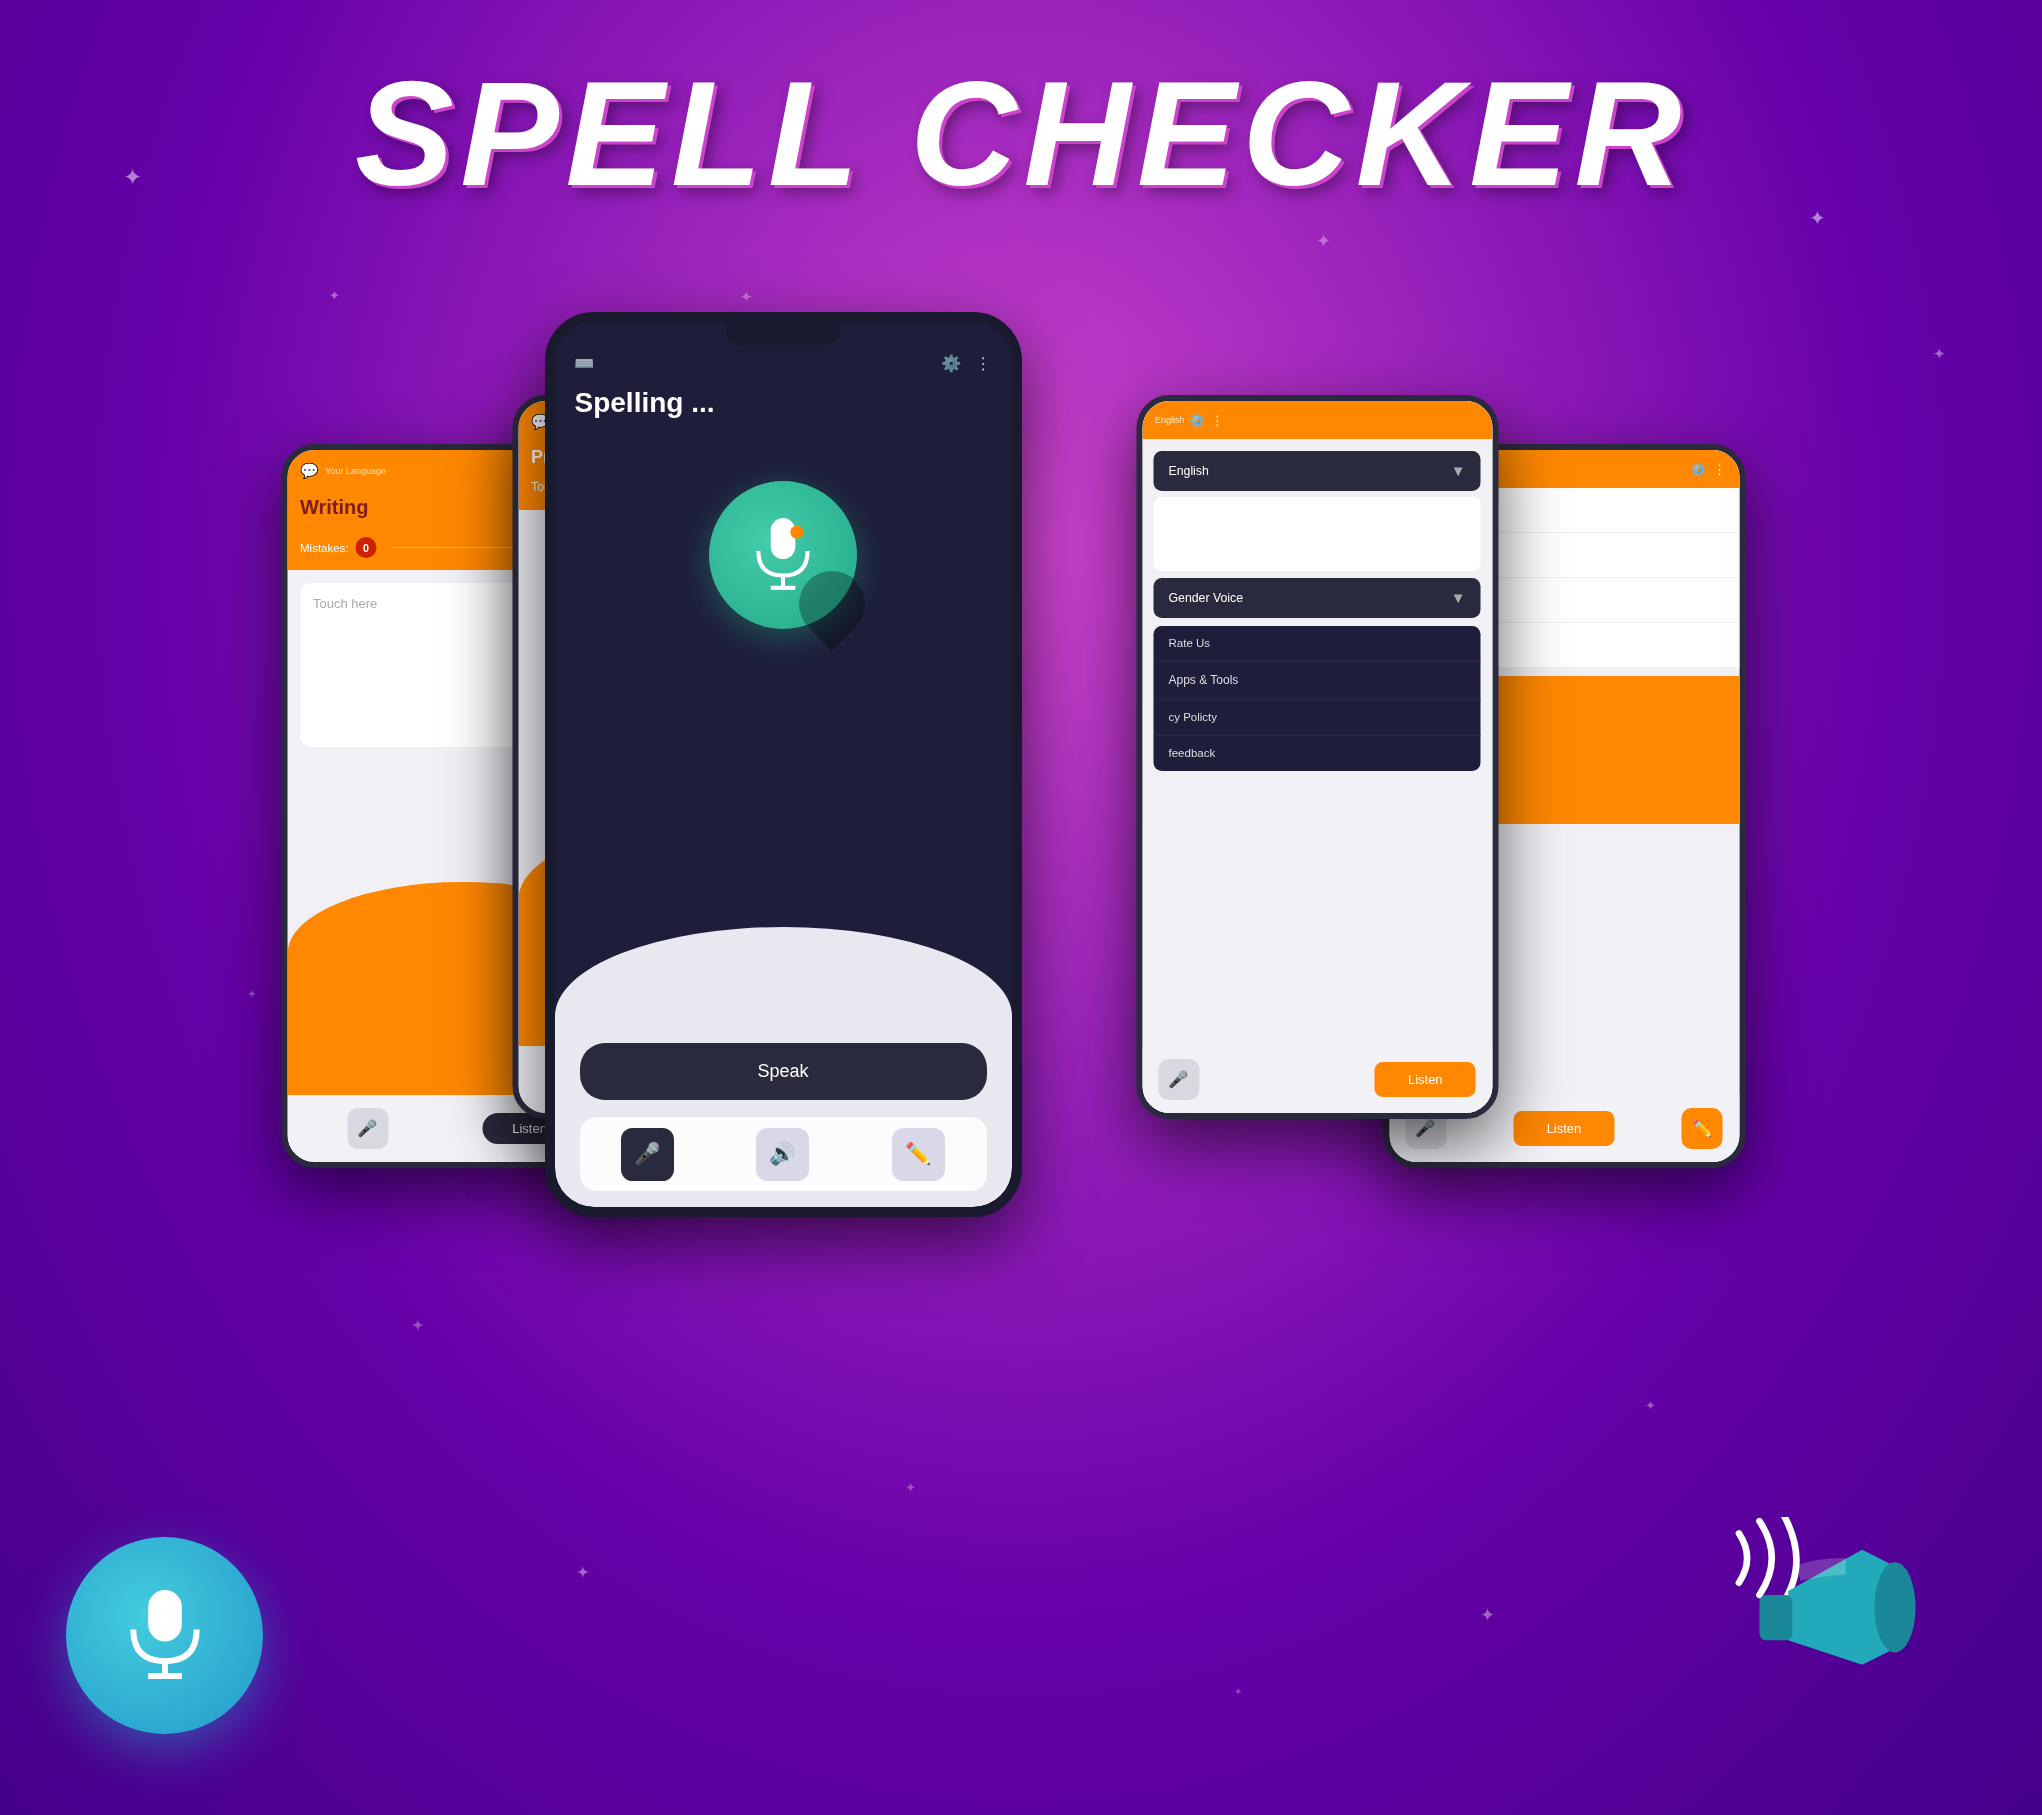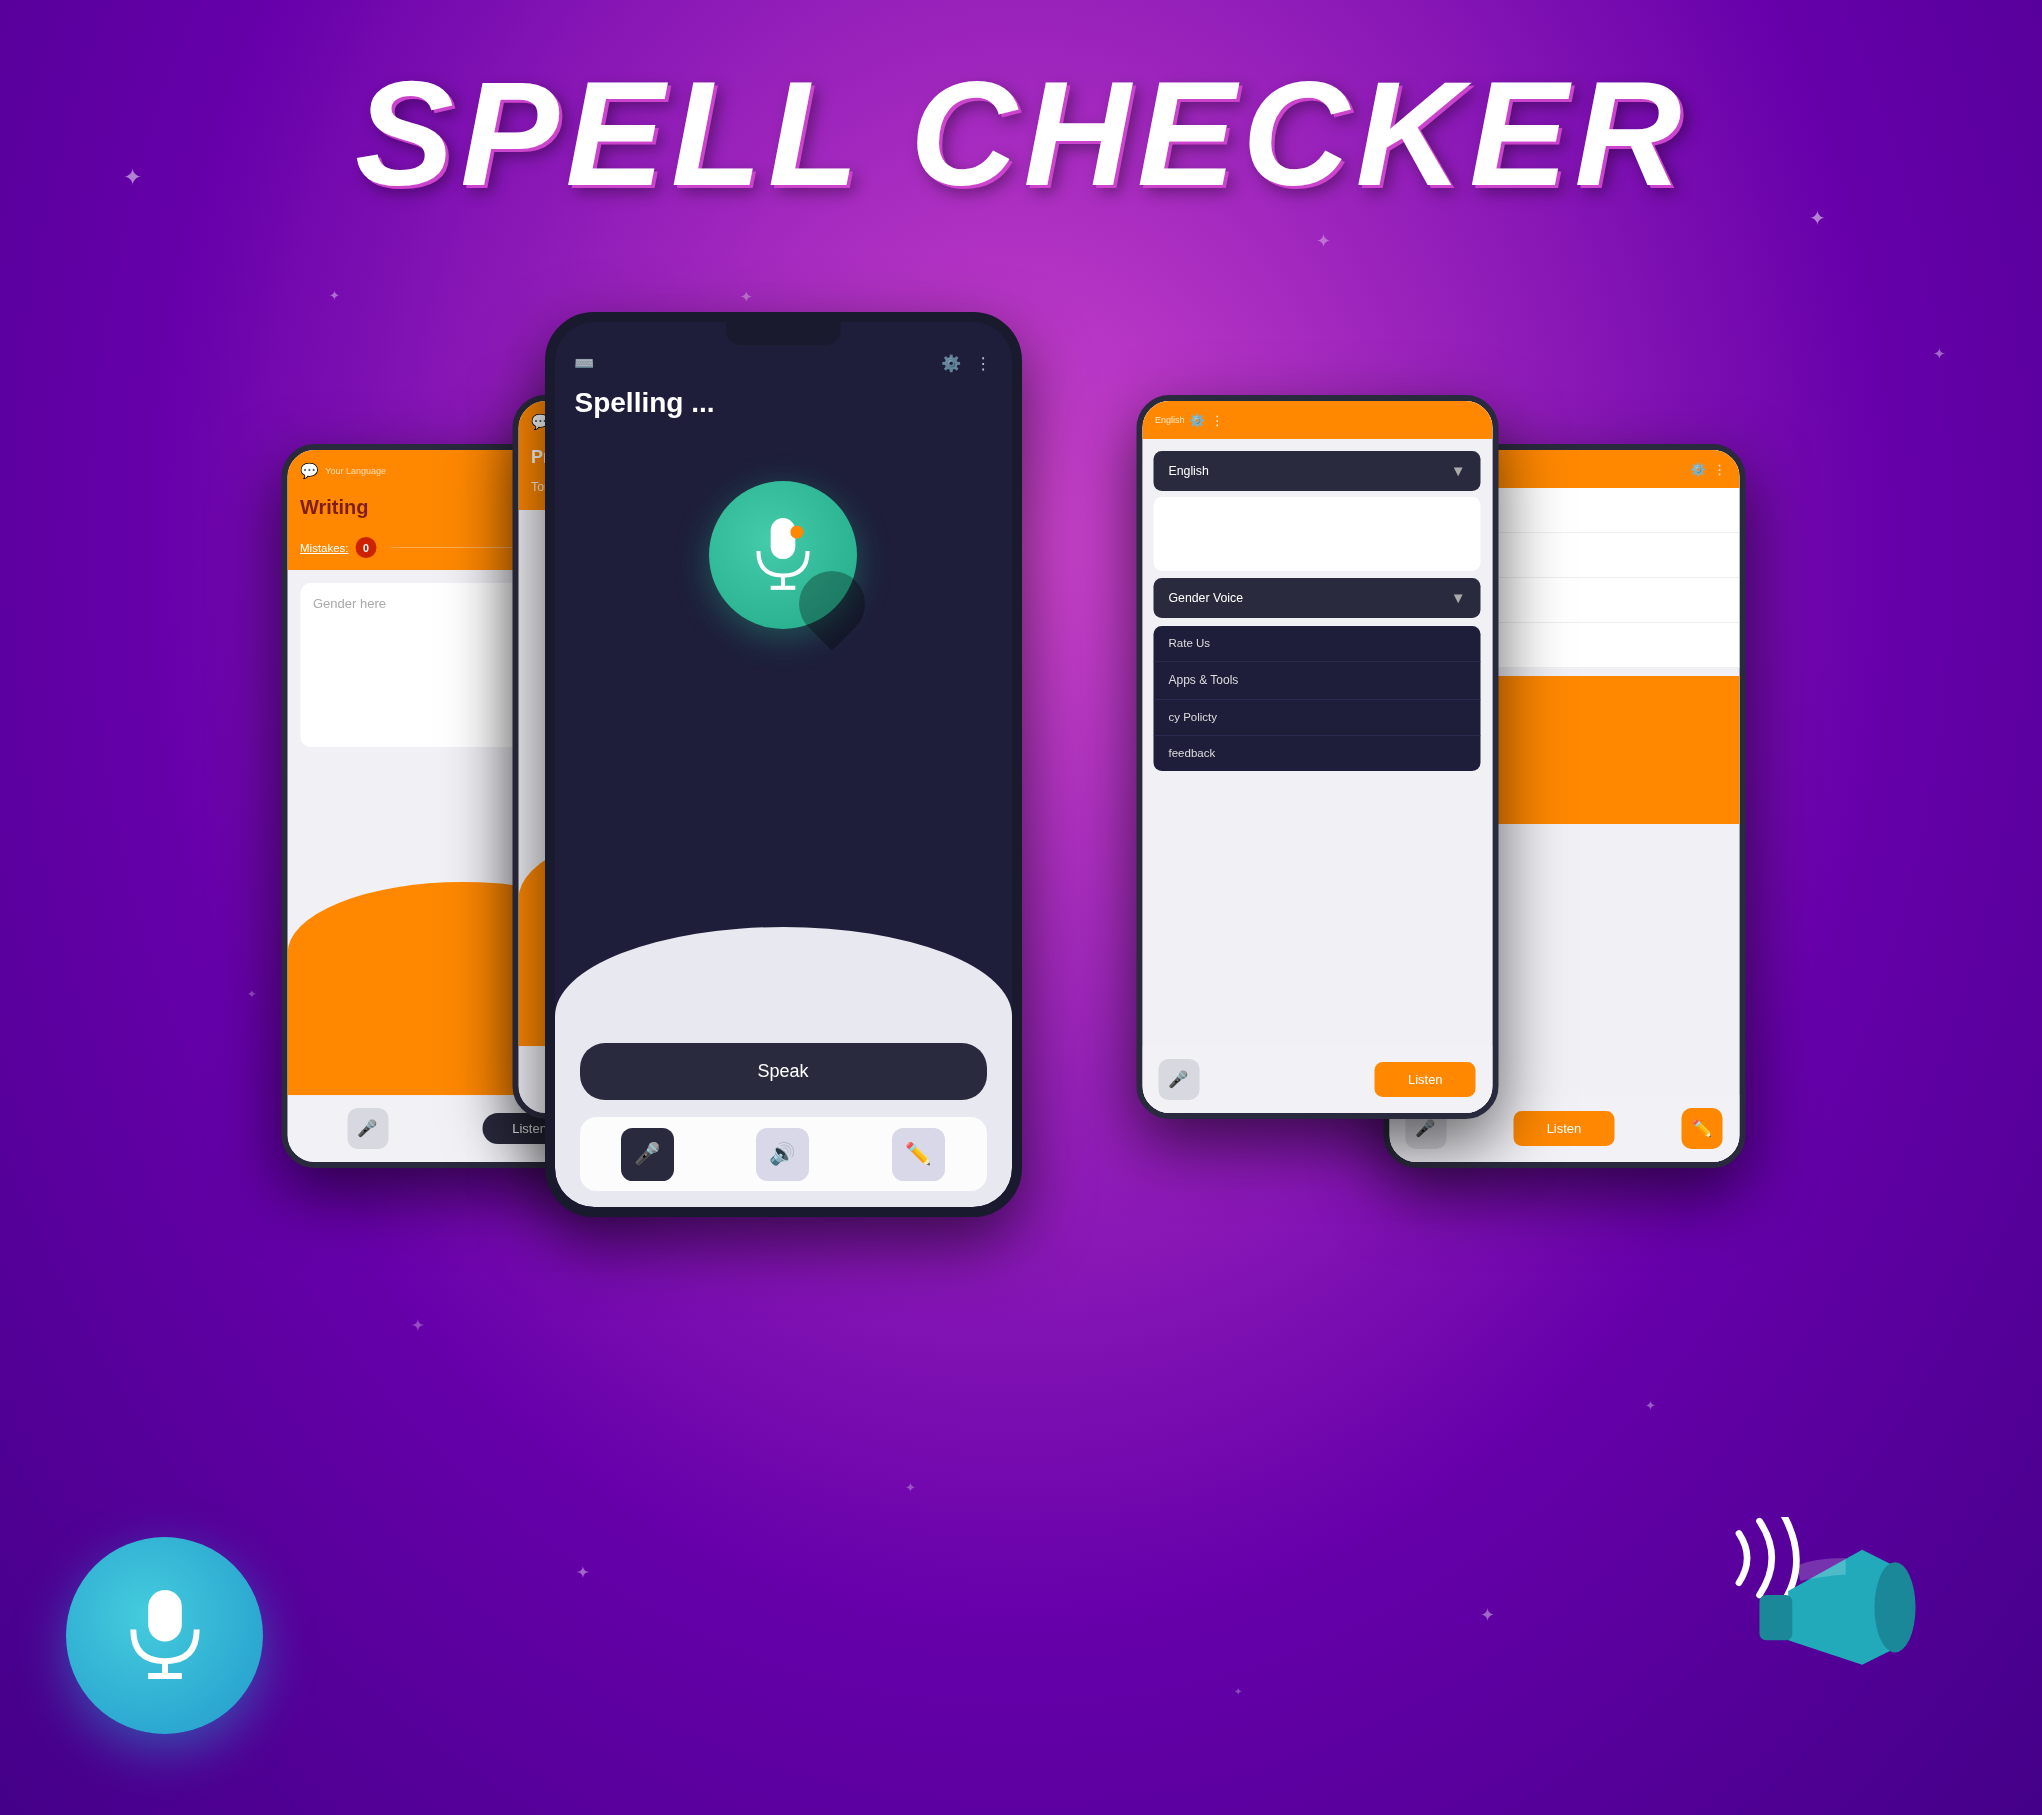--- a/index.html
+++ b/index.html
@@ -271,27 +271,27 @@
         <span style="color:white;font-size:15px;">💬</span>
         <div>
           <div style="color:rgba(255,255,255,0.7);font-size:9px;">Your Language</div>
         </div>
       </div>
 
       <div style="background:#ff8800;padding:5px 13px 13px;">
         <div style="color:#7f1d1d;font-size:20px;font-weight:bold;">Writing</div>
       </div>
       <div style="background:#ff8800;padding:5px 13px 11.5px;display:flex;align-items:center;gap:6.6px;">
-        <span style="color:white;font-size:11.5px;text-decoration:underline;">Mistakes:</span>
+        <span style="color:white;font-size:11.5px;">Mistakes:</span>
         <div style="background:#cc2200;color:white;border-radius:50%;width:21.4px;height:21.4px;display:flex;align-items:center;justify-content:center;font-size:10.7px;font-weight:bold;">0</div>
         <div style="flex:1;height:1.6px;background:rgba(255,255,255,0.3);margin-left:8.2px;"></div>
       </div>
 
       <div style="margin:13px;background:white;border-radius:10px;padding:13px;height:164px;">
-        <div style="color:#aaa;font-size:13px;">Gender here</div>
+        <div style="color:#aaa;font-size:13px;">Touch here</div>
       </div>
 
       <div style="position:absolute;bottom:66px;left:0;right:0;height:214px;background:#ff8800;border-radius:60% 60% 0 0 / 40% 40% 0 0;z-index:0;"></div>
 
       <div style="position:absolute;bottom:0;left:0;right:0;height:67px;background:rgba(240,240,245,0.95);z-index:2;display:flex;align-items:center;justify-content:space-around;padding:0 13px;">
         <div style="width:41px;height:41px;background:#d8d8e0;border-radius:10px;display:flex;align-items:center;justify-content:center;font-size:16.4px;">🎤</div>
         <div style="background:#2a2a3e;color:white;border-radius:16.4px;padding:8.2px 30px;font-size:13px;">Listen</div>
       </div>
     </div>
   </div>

